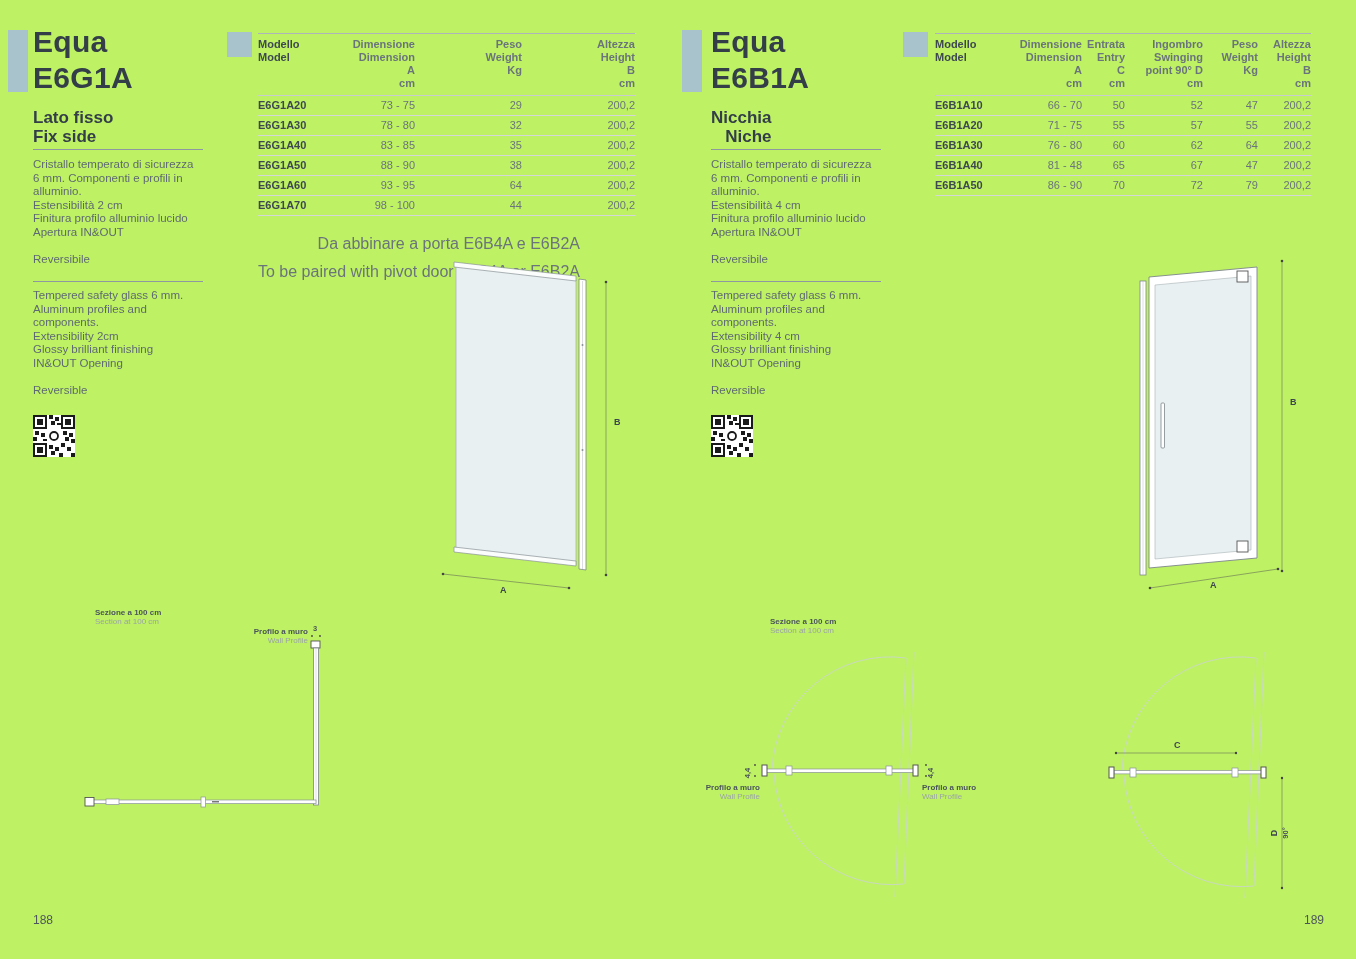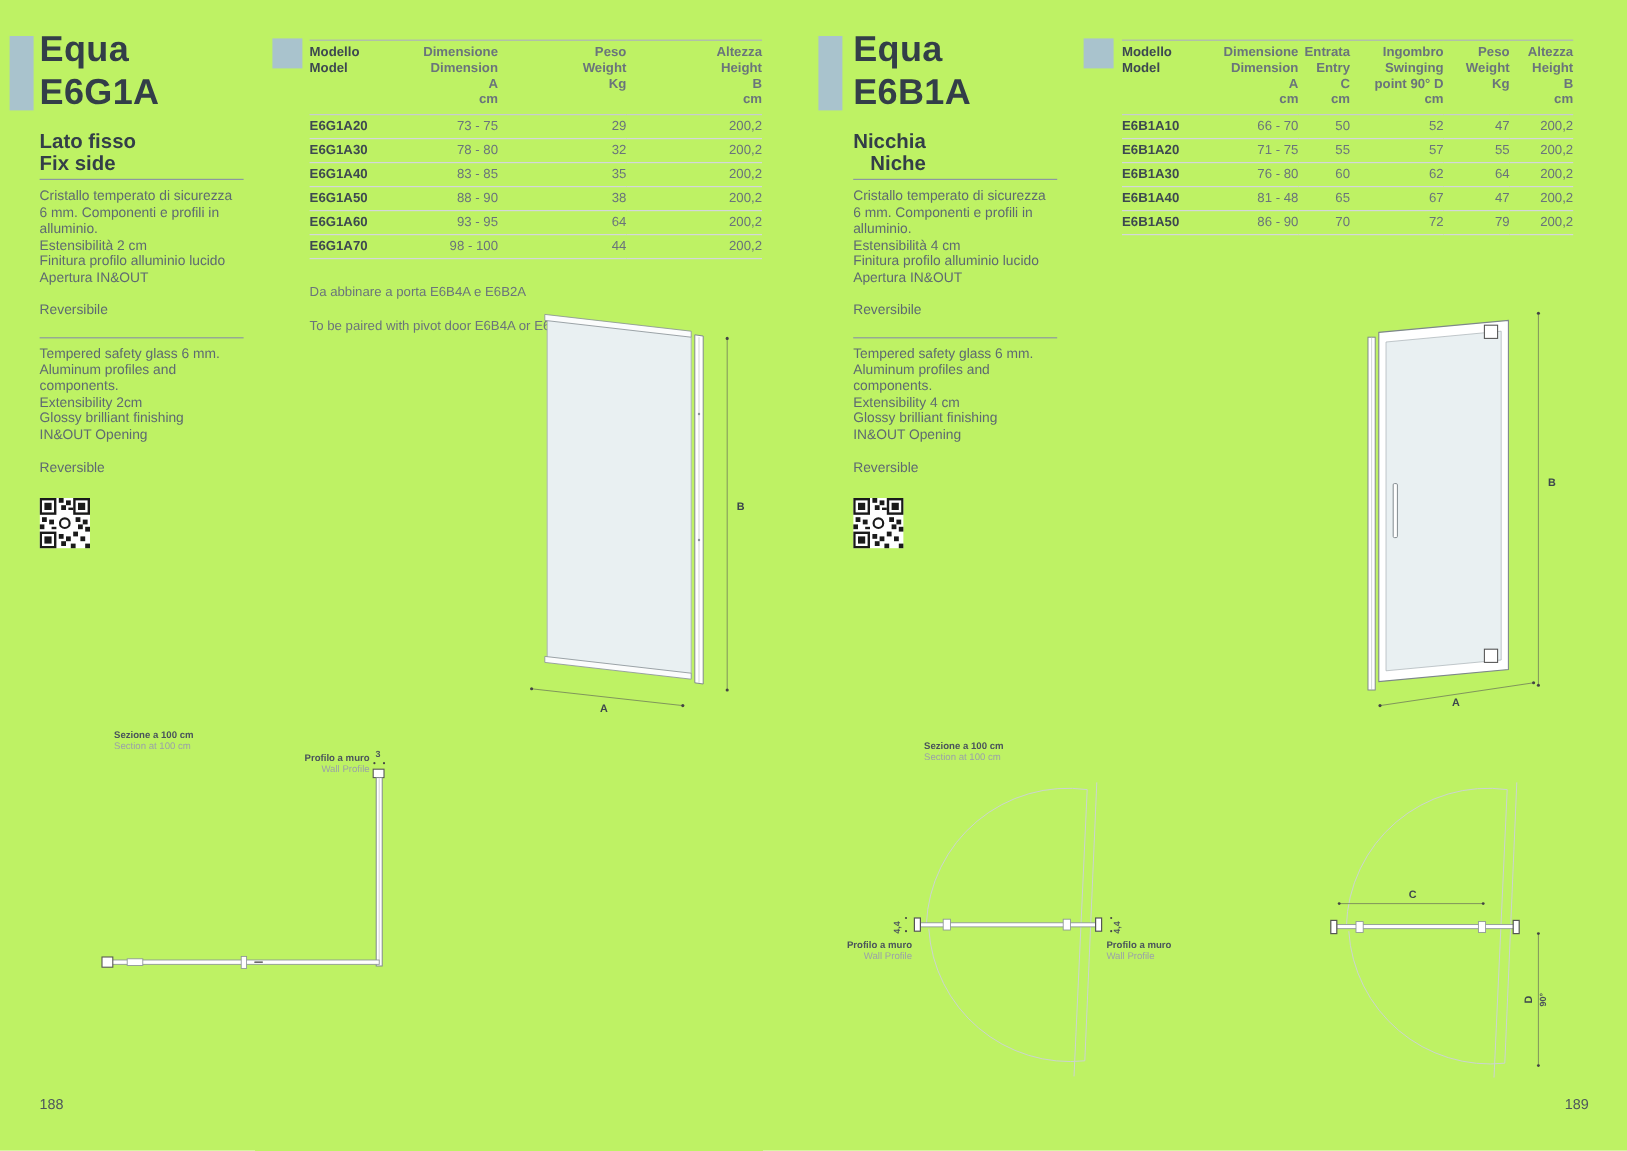--- a/index.html
+++ b/index.html
@@ -17,21 +17,21 @@
   .single { position:absolute; font-size:11.5px; color:#5e6a71; }
 
   table.spec { position:absolute; border-collapse:collapse; table-layout:fixed; font-size:11px; color:#6a747b; }
   table.spec th { font-weight:bold; text-align:right; vertical-align:top; padding:4px 0 5px 0;
                   white-space:pre-line; line-height:13px; color:#6a747b;
                   border-top:1px solid #aeb5ba; border-bottom:1px solid #c6ccd0; }
   table.spec th.model-h { text-align:left; font-weight:bold; color:#3d4850;margin-top:16px; }
   table.spec td { text-align:right; padding:3px 0 4px 0; line-height:12px; border-bottom:1px solid #d3d7da; }
   table.spec td.model { text-align:left; font-weight:bold; color:#3d4850; }
 
-  .table-note { position:absolute; font-size:11px; line-height:14px; color:#6a747b; white-space:pre-line; }
+  .table-note { position:absolute; font-size:16px; line-height:14px; color:#6a747b; white-space:pre-line;text-align:right; }
 
   .drawing { position:absolute; }
   .pagenum { position:absolute; font-size:12px; color:#4d565c; }
 
   svg text { font-family:"Liberation Sans", sans-serif; }
   .dim-label { font-size:9px; font-weight:bold; fill:#3d464d; }
   .draw-label-b { font-size:8px; font-weight:bold; fill:#4a545b; }
   .draw-label-g { font-size:8px; fill:#9aa2a8; }
   .mini-dim { font-size:7.5px; font-weight:bold; fill:#4a545b; }
 </style>

